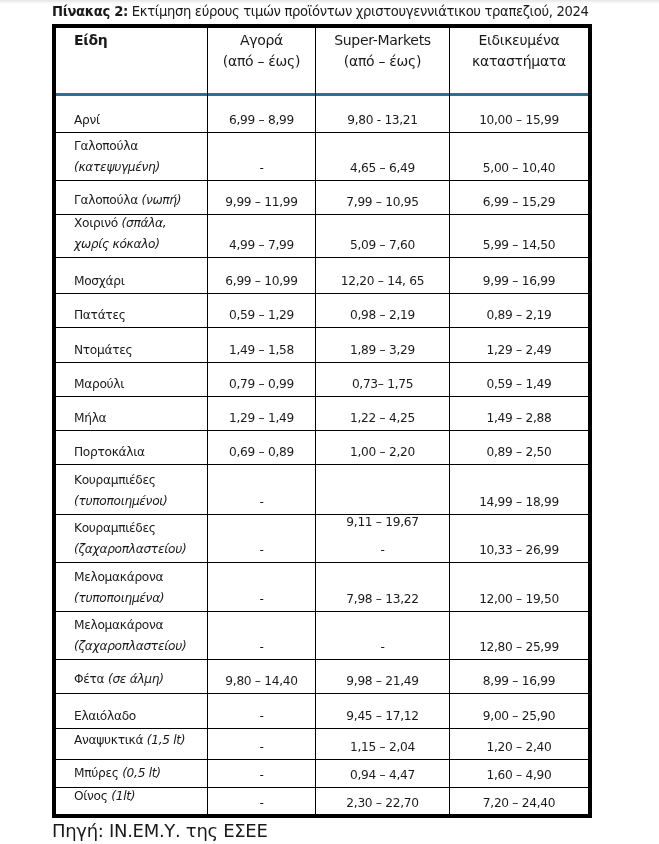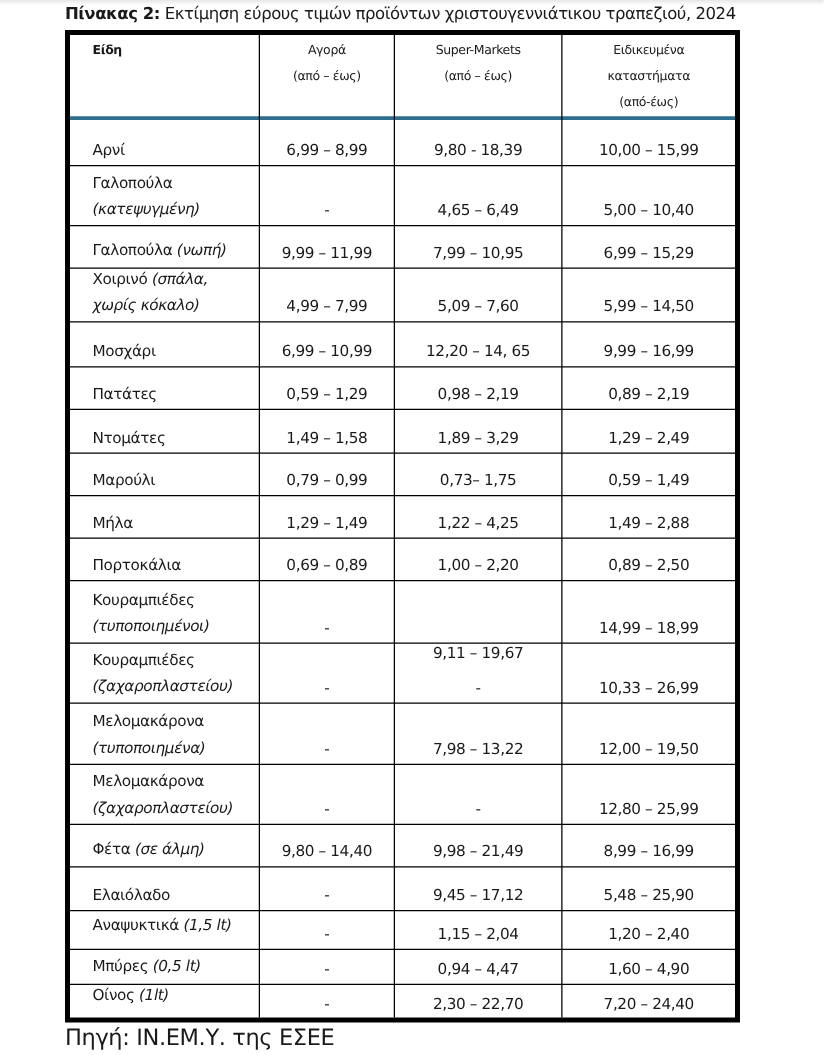--- a/index.html
+++ b/index.html
@@ -9,21 +9,21 @@
             background: linear-gradient(#e6e6e6, #ffffff); }
   .caption { position: absolute; left: 52px; top: 4px; font-size: 13.2px;
              letter-spacing: -0.35px; white-space: nowrap; color: #1a1a1a; }
   .caption b { font-weight: bold; }
   .frame { position: absolute; left: 52px; top: 24px; width: 540px; height: 794px;
            border: 4px solid #000; box-sizing: border-box; }
   .hdrline { position: absolute; left: 56px; top: 93px; width: 532px; height: 3px; background: #2f6f8e; }
   .vline { position: absolute; top: 28px; width: 1px; height: 786px; background: #000; }
   .hline { position: absolute; left: 56px; width: 532px; height: 1px; background: #000; }
   .cell { position: absolute; font-size: 12.2px; letter-spacing: -0.3px; line-height: 21px; white-space: nowrap; }
-  .hcell { position: absolute; font-size: 10px; letter-spacing: -0.3px; line-height: 21px; text-align: center; }
+  .hcell { position: absolute; font-size: 14px; letter-spacing: -0.3px; line-height: 21px; text-align: center; }
   .hcell.first { text-align: left; font-weight: bold; }
   .c0 { left: 74px; }
   .num { text-align: center; }
   .c1 { left: 208px; width: 107px; }
   .c2 { left: 316px; width: 133px; }
   .c3 { left: 450px; width: 138px; }
   i { font-style: italic; }
   .source { position: absolute; left: 52px; top: 820px; font-size: 18px; letter-spacing: -0.3px; }
 </style>
 </head>
@@ -41,32 +41,31 @@
     <div>Αγορά</div>
     <div>(από – έως)</div>
   </div>
   <div class="hcell" style="left:316px; top:30px; width:133px;">
     <div>Super-Markets</div>
     <div>(από – έως)</div>
   </div>
   <div class="hcell" style="left:450px; top:30px; width:138px;">
     <div>Ειδικευμένα</div>
     <div>καταστήματα</div>
-    <div>(από-έως)</div>
   </div>
 
   <div class="hdrline"></div>
   <div id="rows">
       <div class="vline" style="left:207px;"></div>
       <div class="vline" style="left:315px;"></div>
       <div class="vline" style="left:449px;"></div>
       <div class="hline" style="top:132px;"></div>
       <div class="cell c0" style="top: 110px;"><span>Αρνί</span></div>
       <div class="cell num c1" style="top:110px;">6,99 – 8,99</div>
-      <div class="cell num c2" style="top:110px;">9,80 - 18,39</div>
+      <div class="cell num c2" style="top:110px;">9,80 - 13,21</div>
       <div class="cell num c3" style="top:110px;">10,00 – 15,99</div>
       <div class="hline" style="top:180px;"></div>
       <div class="cell c0" style="top: 136px;">
         <div>Γαλοπούλα</div>
         <div><i>(κατεψυγμένη)</i></div>
       </div>
       <div class="cell num c1" style="top:158px;">-</div>
       <div class="cell num c2" style="top:158px;">4,65 – 6,49</div>
       <div class="cell num c3" style="top:158px;">5,00 – 10,40</div>
       <div class="hline" style="top:214px;"></div>
@@ -146,21 +145,21 @@
       <div class="cell num c3" style="top:637px;">12,80 – 25,99</div>
       <div class="hline" style="top:693px;"></div>
       <div class="cell c0" style="top: 669px;"><span>Φέτα </span><i>(σε άλμη)</i></div>
       <div class="cell num c1" style="top:671px;">9,80 – 14,40</div>
       <div class="cell num c2" style="top:671px;">9,98 – 21,49</div>
       <div class="cell num c3" style="top:671px;">8,99 – 16,99</div>
       <div class="hline" style="top:728px;"></div>
       <div class="cell c0" style="top: 706px;"><span>Ελαιόλαδο</span></div>
       <div class="cell num c1" style="top:706px;">-</div>
       <div class="cell num c2" style="top:706px;">9,45 – 17,12</div>
-      <div class="cell num c3" style="top:706px;">5,48 – 25,90</div>
+      <div class="cell num c3" style="top:706px;">9,00 – 25,90</div>
       <div class="hline" style="top:759px;"></div>
       <div class="cell c0" style="top: 730px;"><span>Αναψυκτικά  </span><i>(1,5 lt)</i></div>
       <div class="cell num c1" style="top:737px;">-</div>
       <div class="cell num c2" style="top:737px;">1,15 – 2,04</div>
       <div class="cell num c3" style="top:737px;">1,20 – 2,40</div>
       <div class="hline" style="top:787px;"></div>
       <div class="cell c0" style="top: 763px; text-align: center;"><span>Μπύρες </span><i>(0,5 lt)</i></div>
       <div class="cell num c1" style="top:765px;">-</div>
       <div class="cell num c2" style="top:765px;">0,94 – 4,47</div>
       <div class="cell num c3" style="top:765px;">1,60 – 4,90</div>

